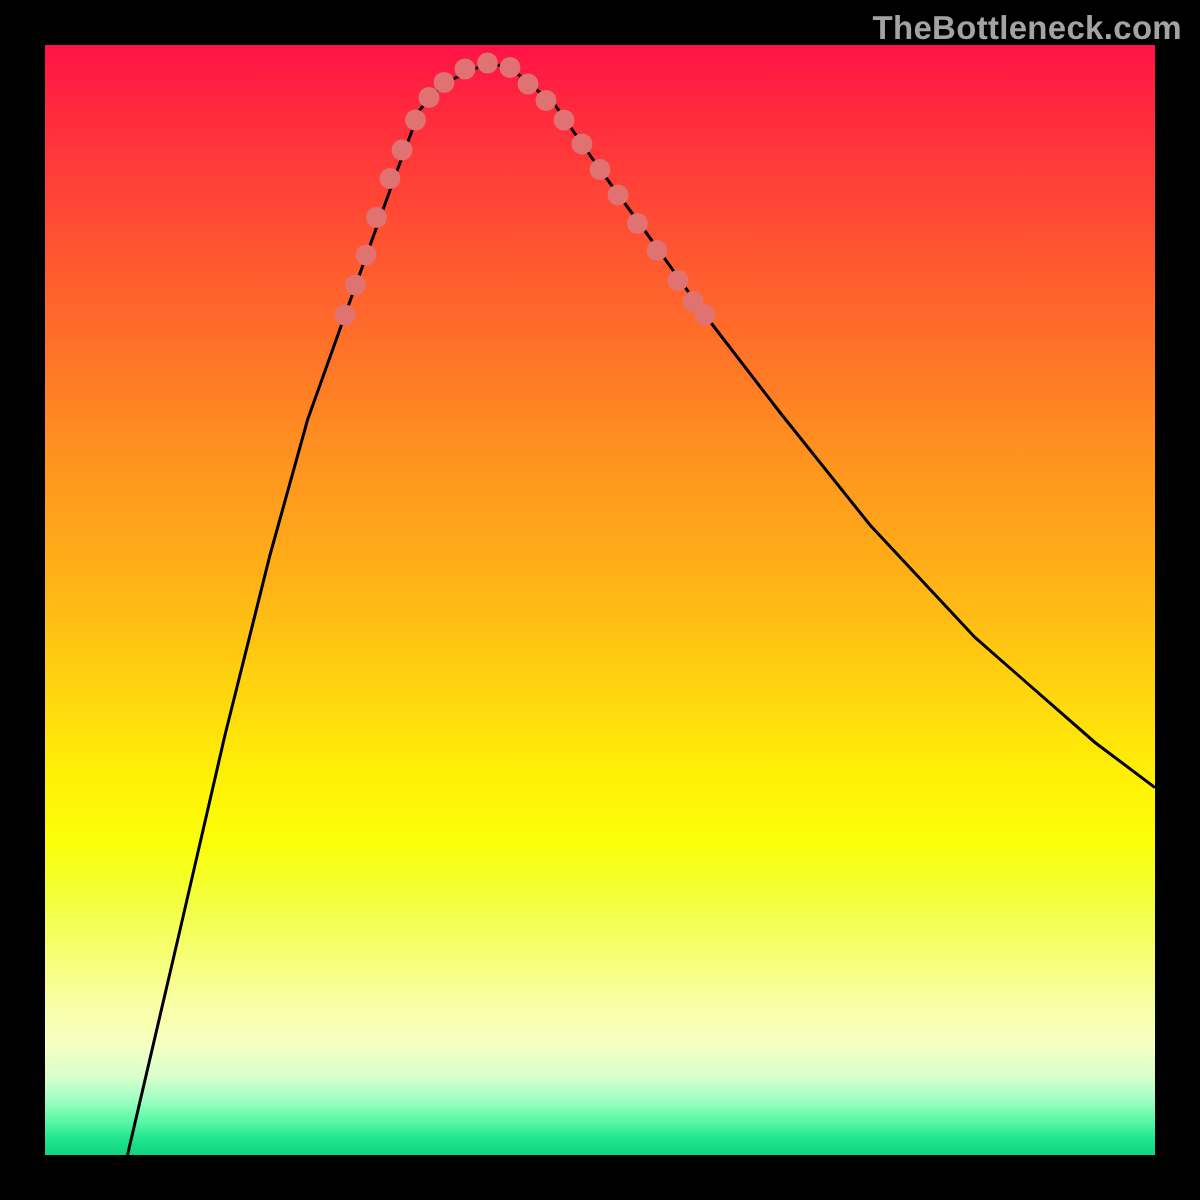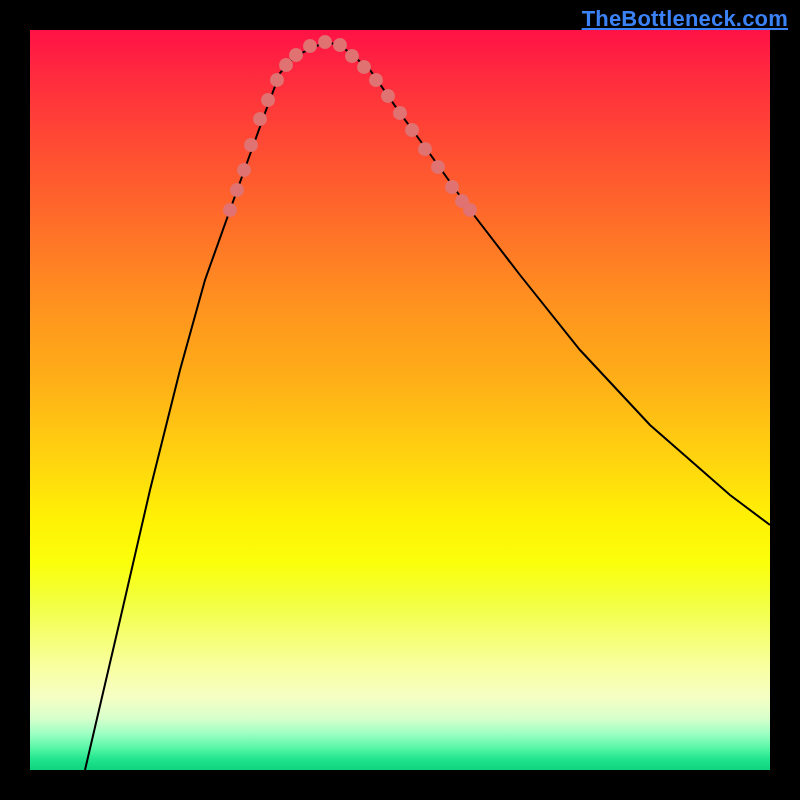--- a/index.html
+++ b/index.html
@@ -13,26 +13,25 @@
   .frame {
     position: relative;
     width: 800px;
     height: 800px;
     background: #000;
   }
   .watermark {
     position: absolute;
     top: 6px;
     right: 12px;
-    color: #3b82f6;
+    color: #a3a3a3;
     font-size: 22px;
     font-weight: 600;
     letter-spacing: 0.2px;
     z-index: 20;
-    text-decoration: underline;
   }
   .plot {
     position: absolute;
     left: 30px;
     top: 30px;
     width: 740px;
     height: 740px;
     background: linear-gradient(to bottom,
       #ff1246 0%,
       #ff2a3e 6%,

